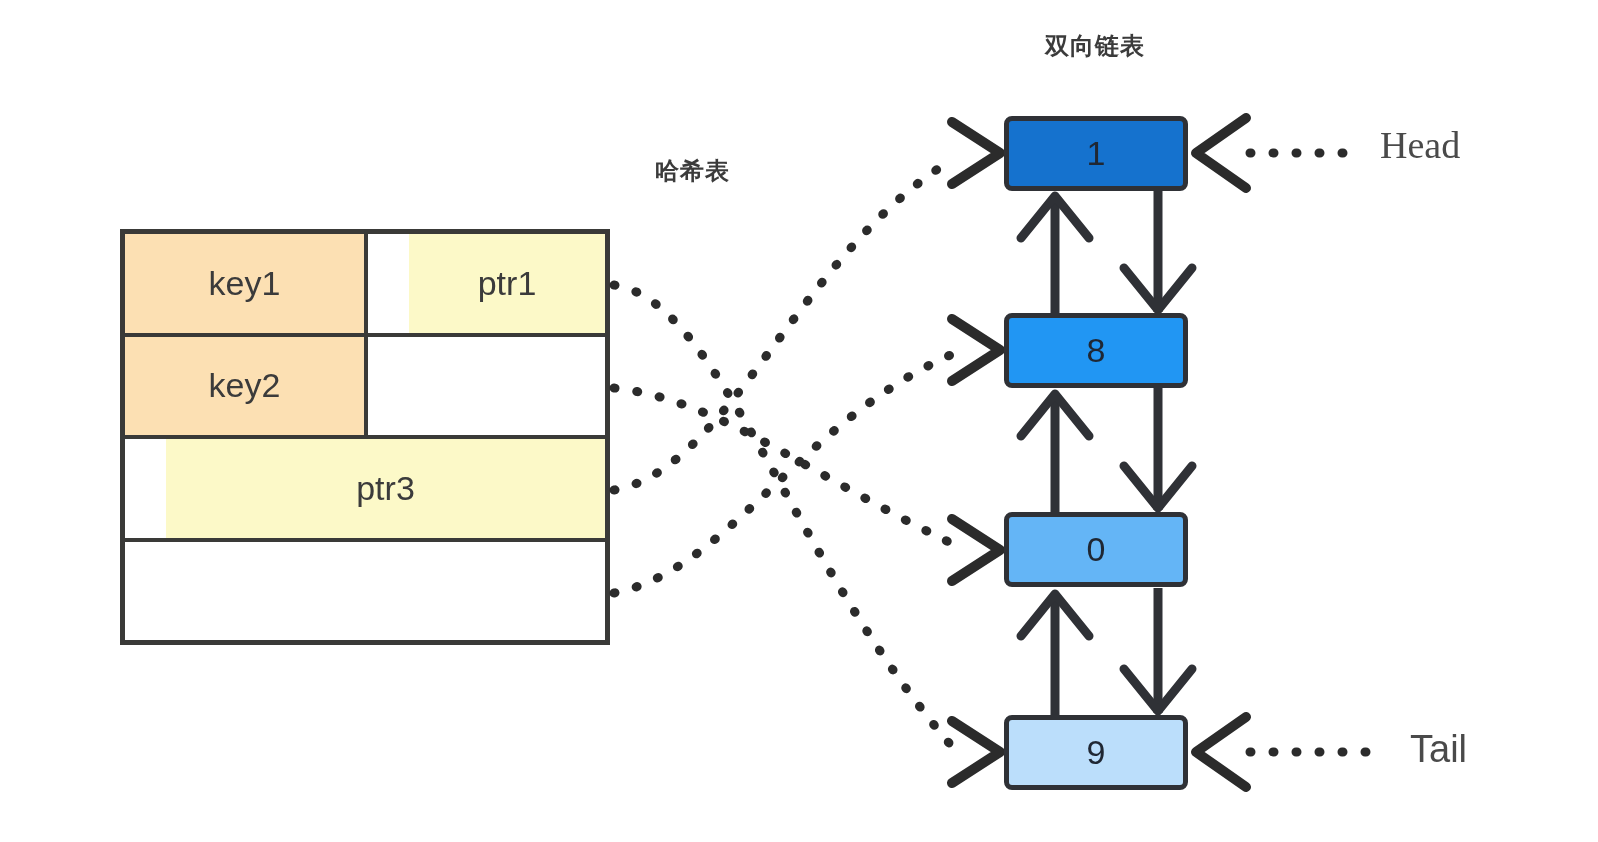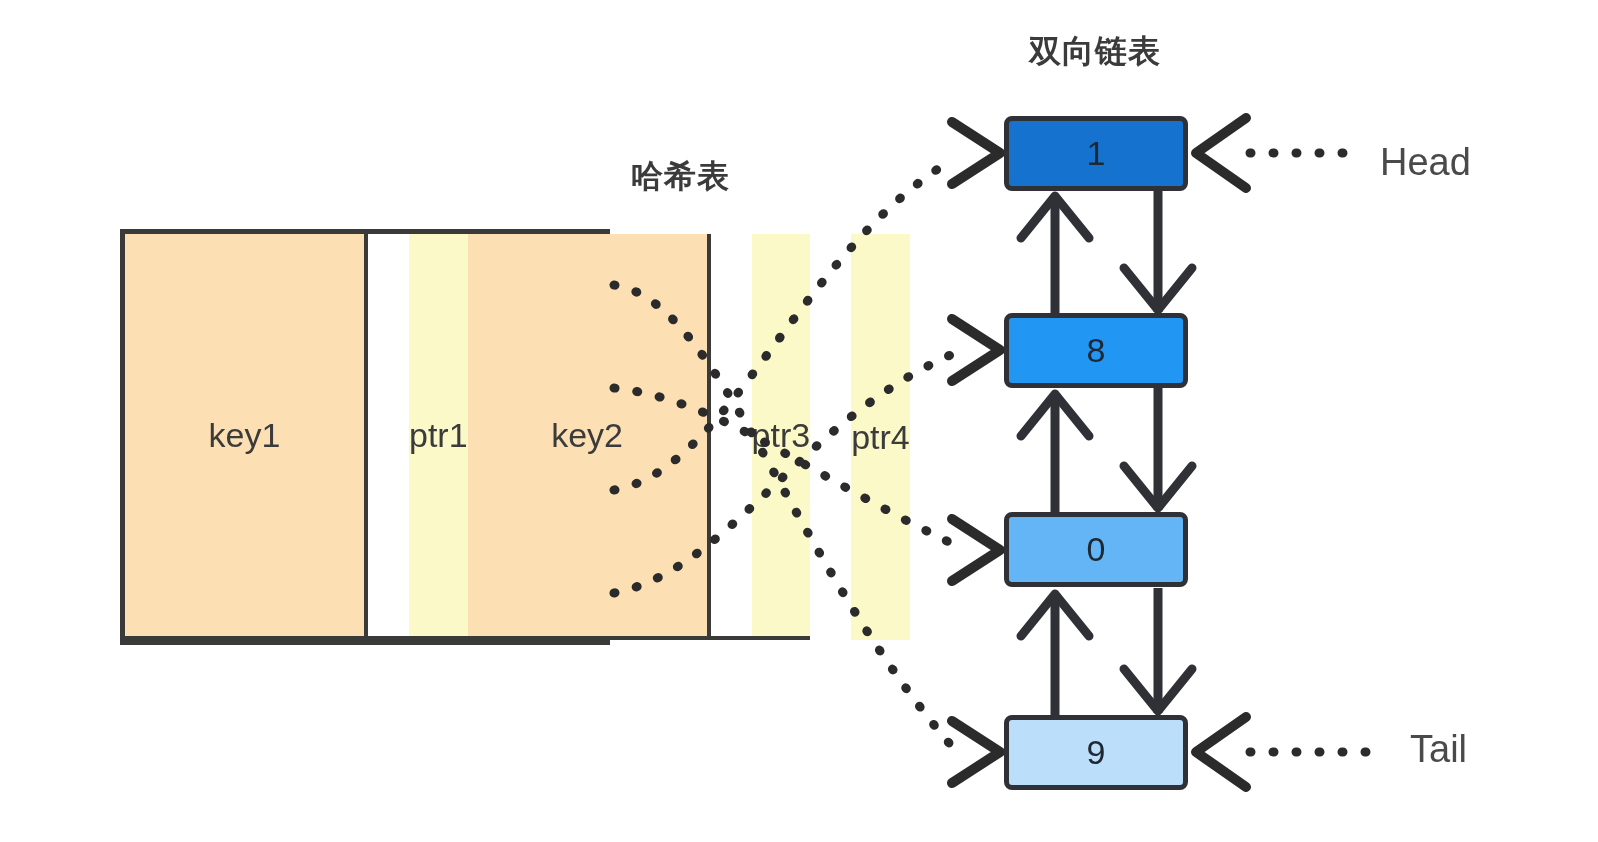--- a/index.html
+++ b/index.html
@@ -17,21 +17,21 @@
   }
   .svg-layer {
     position: absolute;
     top: 0;
     left: 0;
     width: 1598px;
     height: 842px;
   }
   .title {
     position: absolute;
-    font-size: 32px;
+    font-size: 24px;
     font-weight: 700;
     color: #3b3b3b;
     letter-spacing: 1px;
     white-space: nowrap;
   }
   #hash-title {
     left: 0;
     top: 155;
     width: 730px;
     text-align: right;
@@ -45,20 +45,21 @@
   
   #hash-table {
     position: absolute;
     left: 120px;
     top: 229px;
     width: 490px;
     height: 416px;
     border: 5px solid #3a3a38;
     box-sizing: border-box;
     display: flex;
+    flex-direction: column;
   }
   .hash-row {
     flex: 1 1 0;
     display: flex;
     border-bottom: 4px solid #3a3a38;
     box-sizing: border-box;
   }
   .hash-row:last-child { border-bottom: none; }
   .cell-key, .cell-ptr {
     display: flex;
@@ -92,21 +93,21 @@
     font-size: 34px;
     color: #1f2733;
   }
   
   .endpoint-label {
     position: absolute;
     font-size: 38px;
     color: #4a4a4a;
     white-space: nowrap;
   }
-  #head-label { left: 1380px; top: 141px; }
+  #head-label { left: 1380px; top: 123px; font-family: Liberation Serif, serif; }
   #tail-label { left: 1410px; top: 728px; }
 </style>
 </head>
 <body>
 
 <div id="canvas">
 
   <div class="title" id="hash-title" style="top:155px;">哈希表</div>
 
   <div class="title" id="list-title">双向链表</div>
@@ -120,21 +121,20 @@
 
     <div class="hash-row">
       <div class="cell-key">key2</div>
     </div>
 
     <div class="hash-row">
       <div class="cell-ptr">ptr3</div>
     </div>
 
     <div class="hash-row">
-      <div class="cell-ptr">ptr4</div>
     </div>
 
   </div>
 
   <svg class="svg-layer" viewBox="0 0 1598 842">
 
     <g fill="none" stroke="#2b2b2b" stroke-width="9" stroke-linecap="round" stroke-dasharray="1 22">
 
       <path d="M 614 285 C 720 300 790 560 955 750"></path>
 

